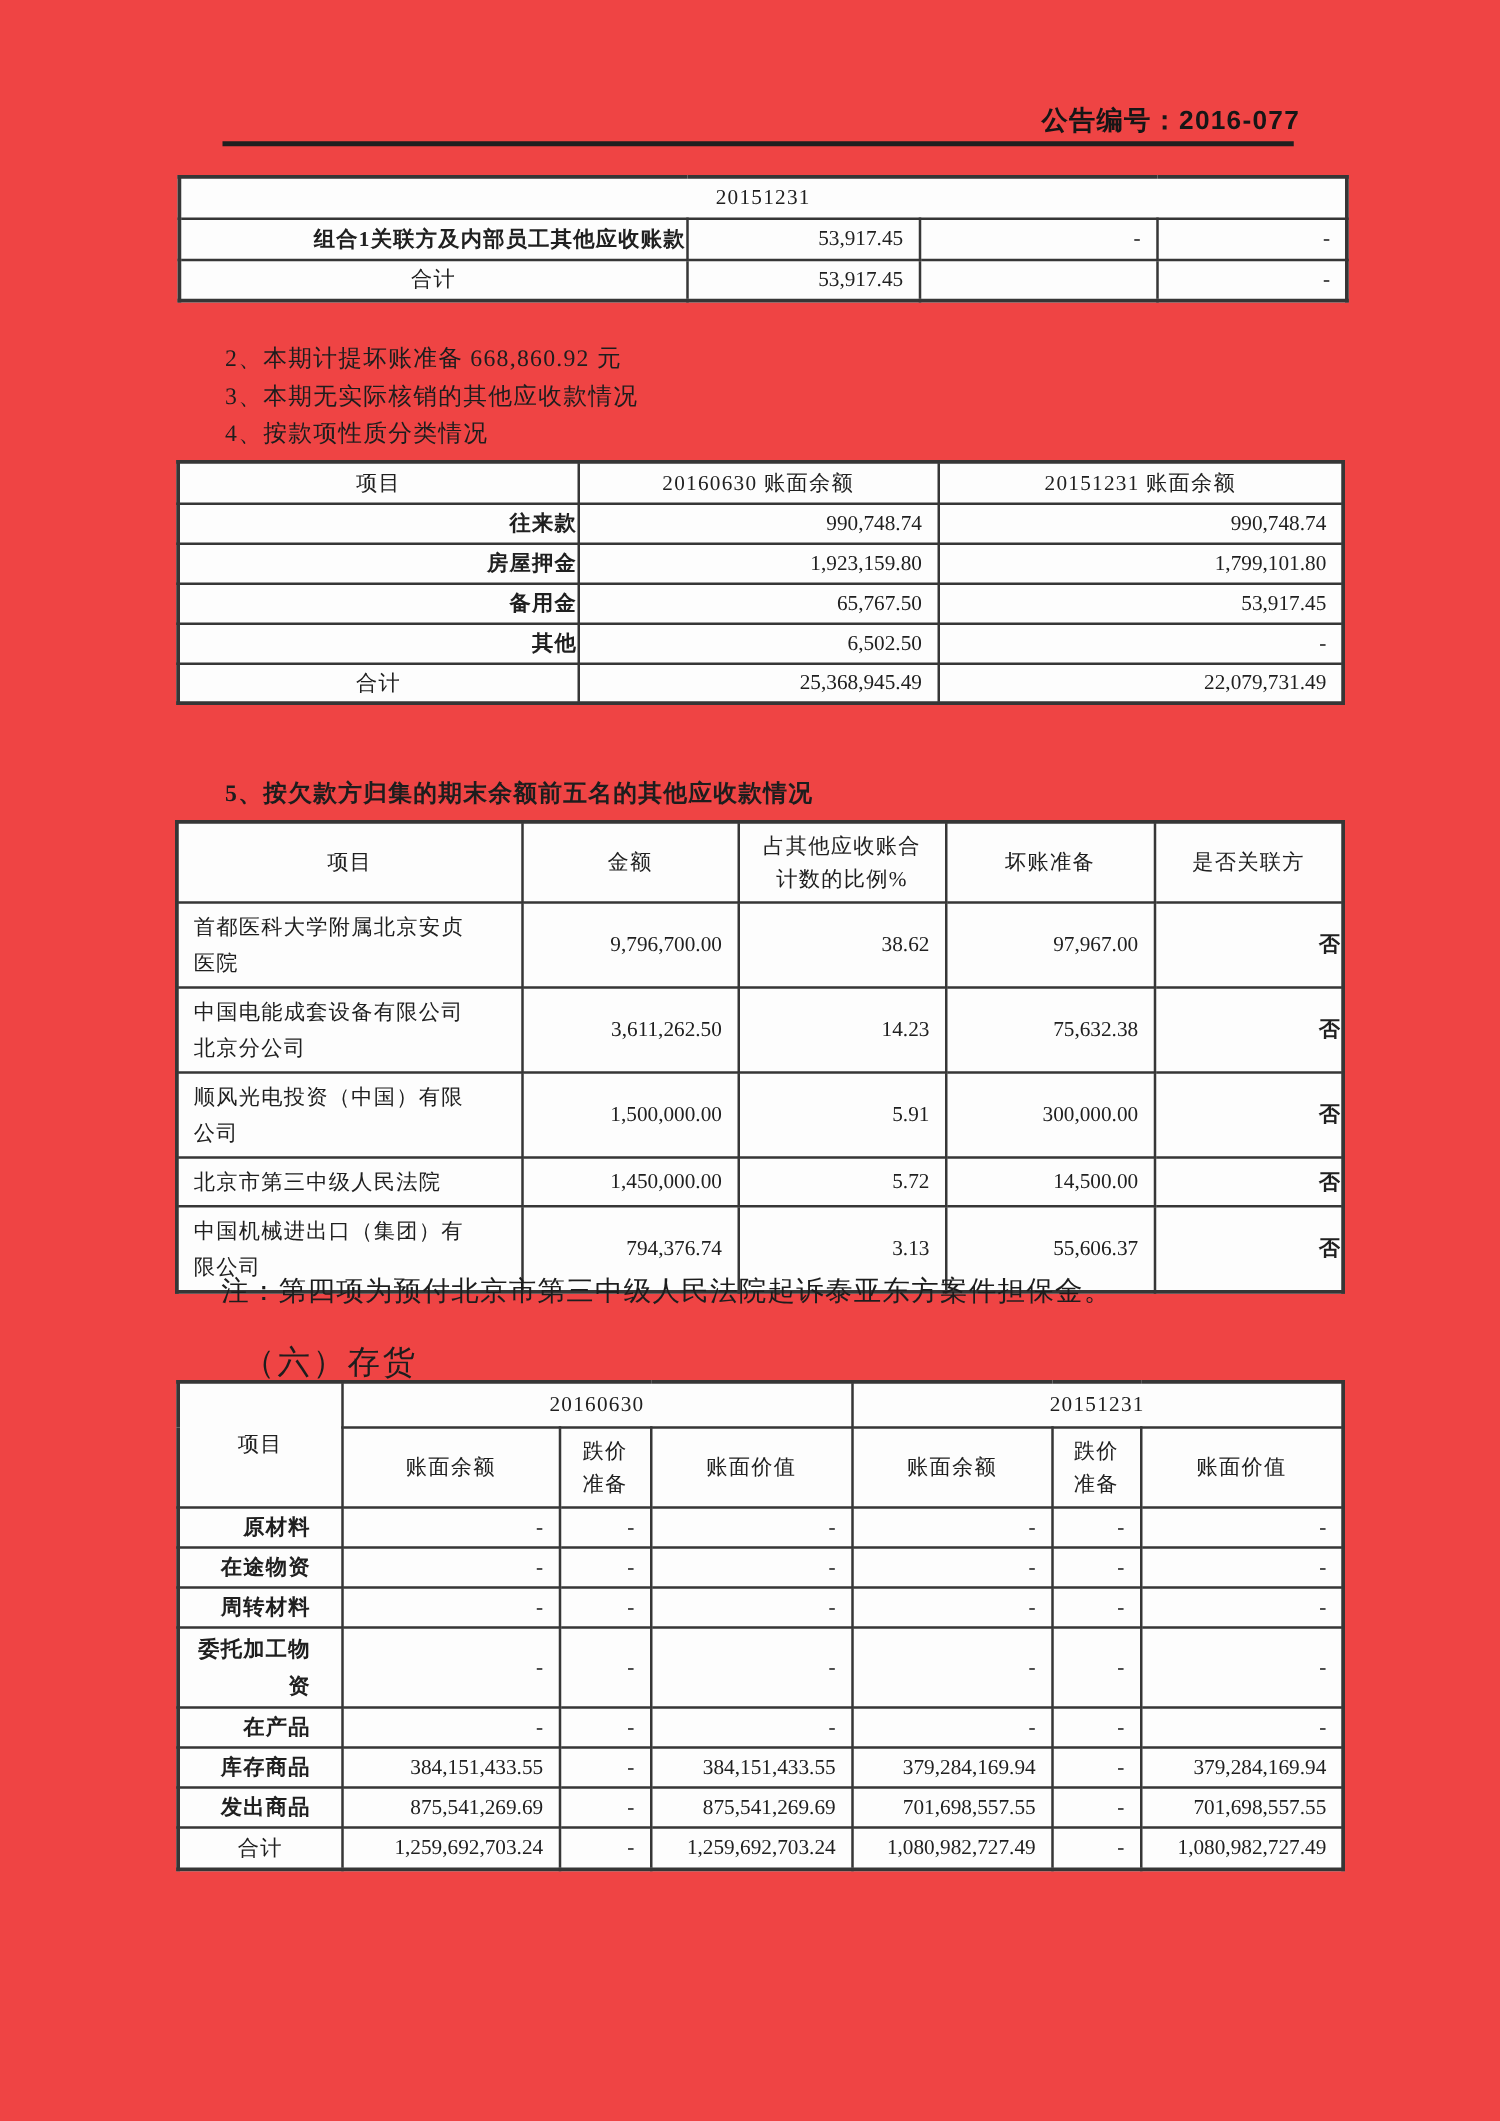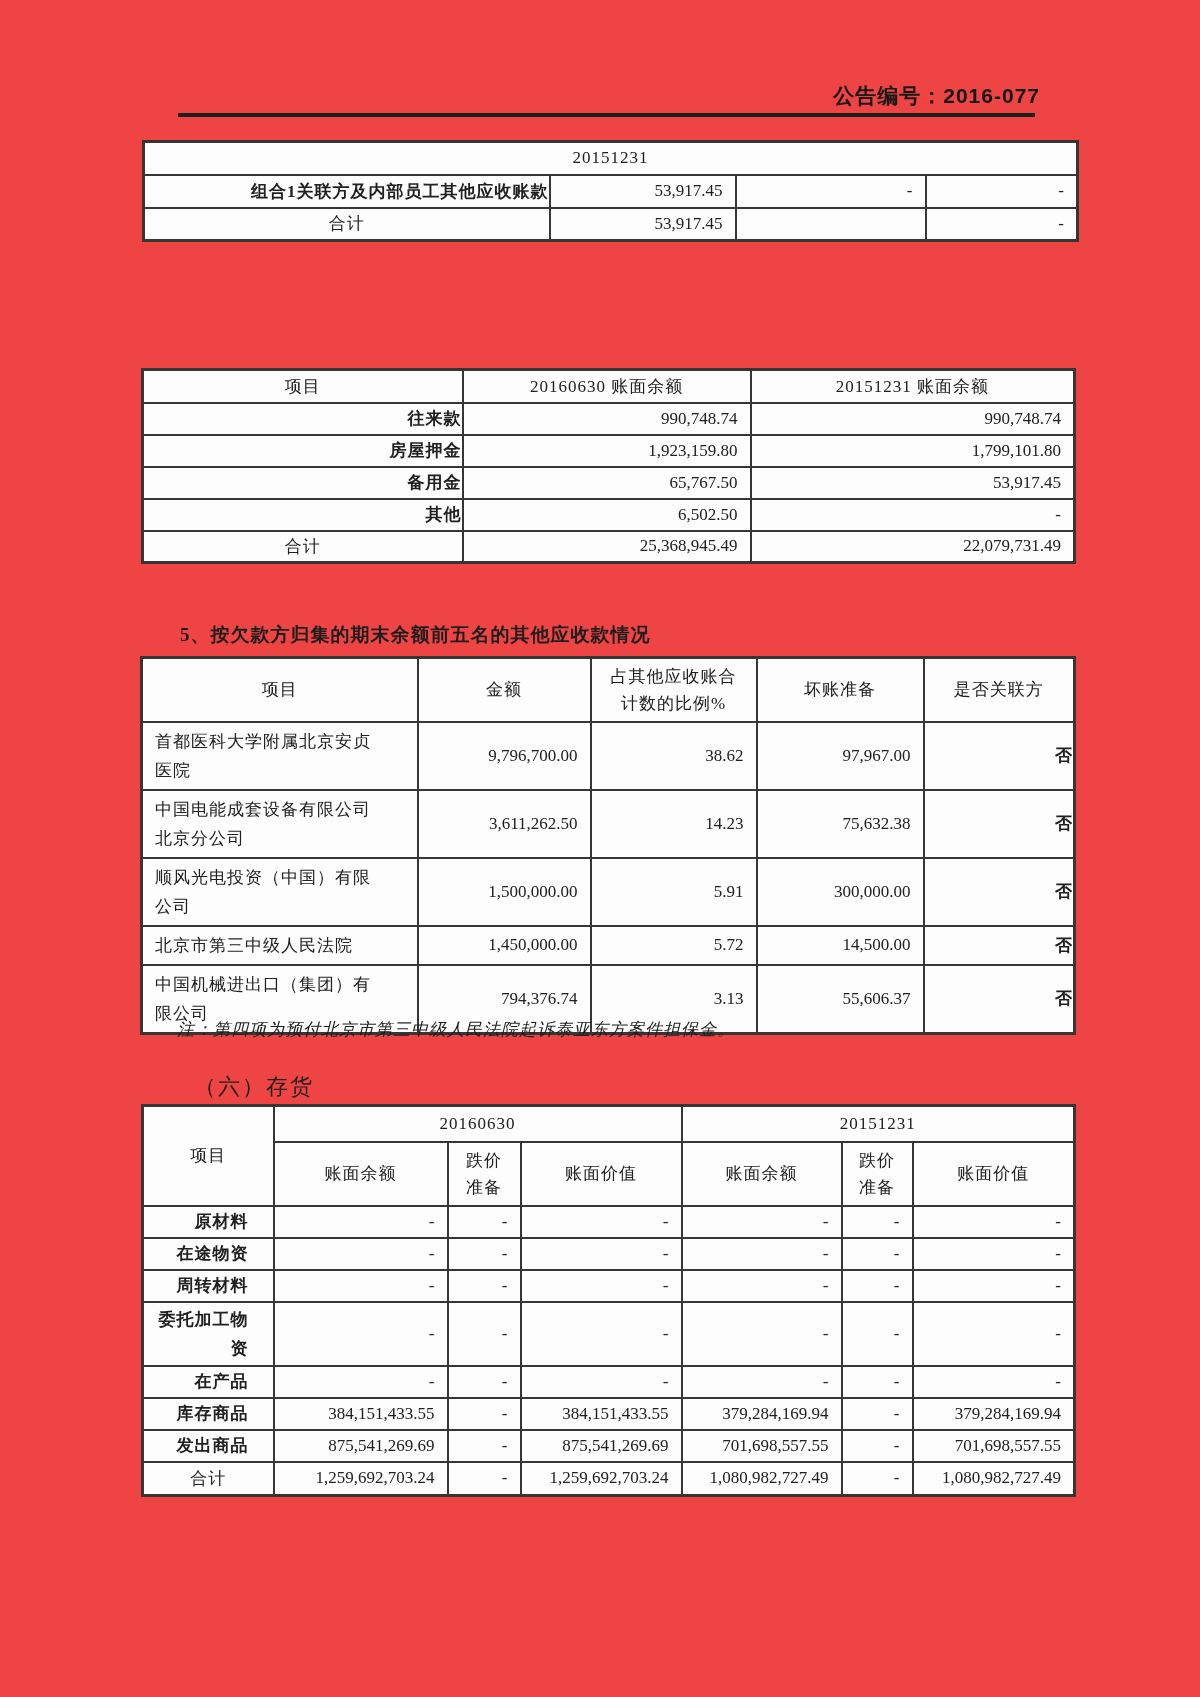--- a/index.html
+++ b/index.html
@@ -78,29 +78,28 @@
     top: 622px;
     left: 180px;
     font-size: 19px;
     letter-spacing: 1px;
     font-weight: bold;
   }
   .note {
     position: absolute;
     top: 1018px;
     left: 177px;
-    font-size: 17px;
-    letter-spacing: 1px;
-    font-style: italic;
+    font-size: 22px;
+    letter-spacing: 1px;
   }
   .h6 {
     position: absolute;
     top: 1072px;
     left: 194px;
-    font-size: 22px;
+    font-size: 26px;
     letter-spacing: 2px;
     text-align: center;
   }
 </style>
 </head>
 <body>
 
 <div class="page">
 
   <div class="doc-number">公告编号：2016-077</div>
@@ -125,20 +124,25 @@
     </tr>
     <tr style="height:33px">
       <td class="c">合计</td>
       <td class="r">53,917.45</td>
       <td class="r"></td>
       <td class="r">-</td>
     </tr>
   </tbody>
     </table>
 
+  <div class="items">
+    <div>2、本期计提坏账准备 668,860.92 元</div>
+    <div>3、本期无实际核销的其他应收款情况</div>
+    <div>4、按款项性质分类情况</div>
+  </div>
 
   <table class="t2">
     <colgroup>
         <col style="width:320px">
         <col style="width:288px">
         <col style="width:324px">
       </colgroup>
     <tbody>
         <tr style="height:33px">
       <td class="c">项目</td>

